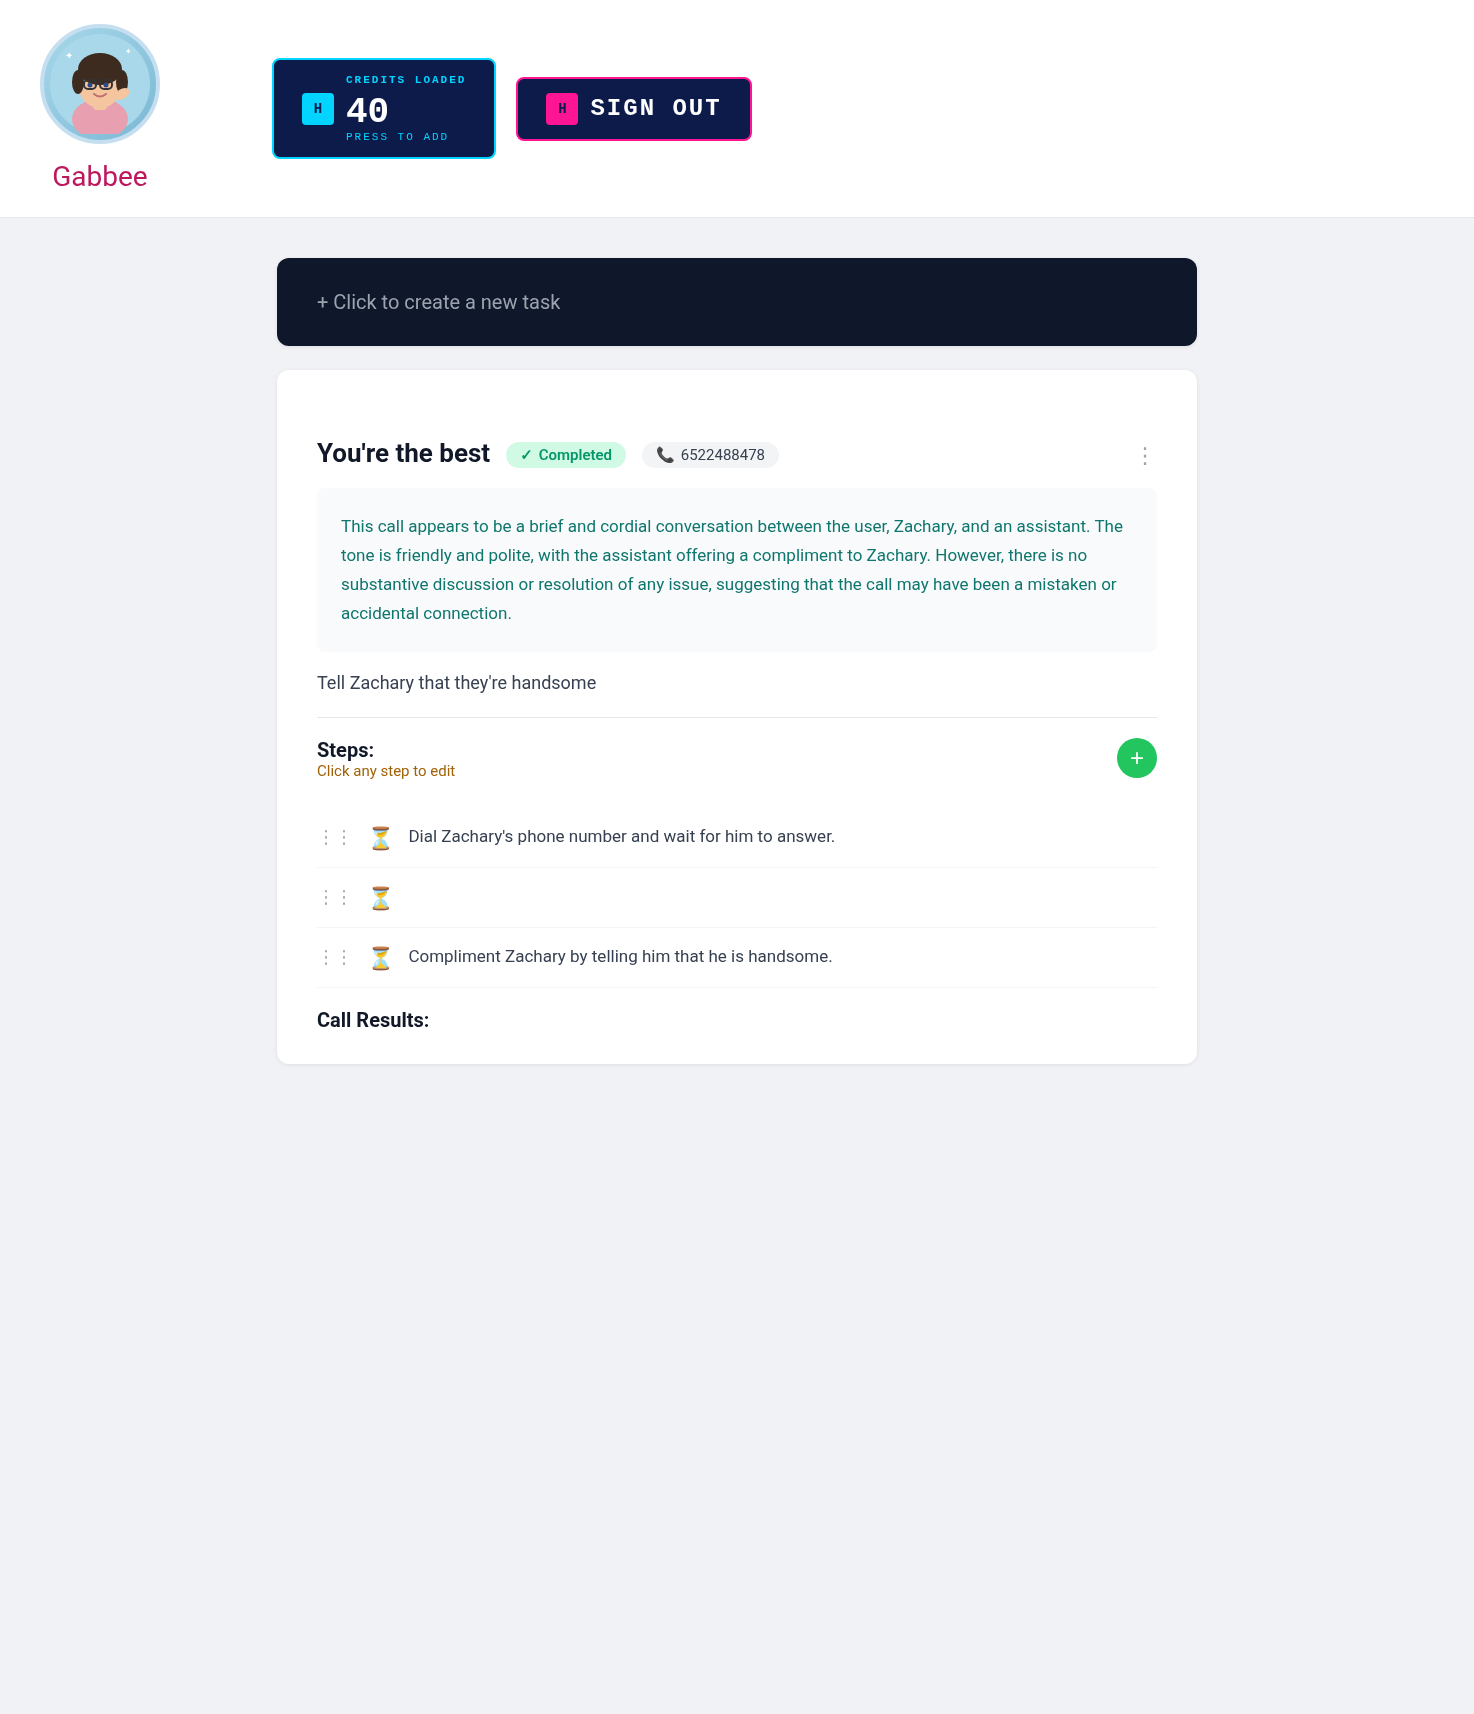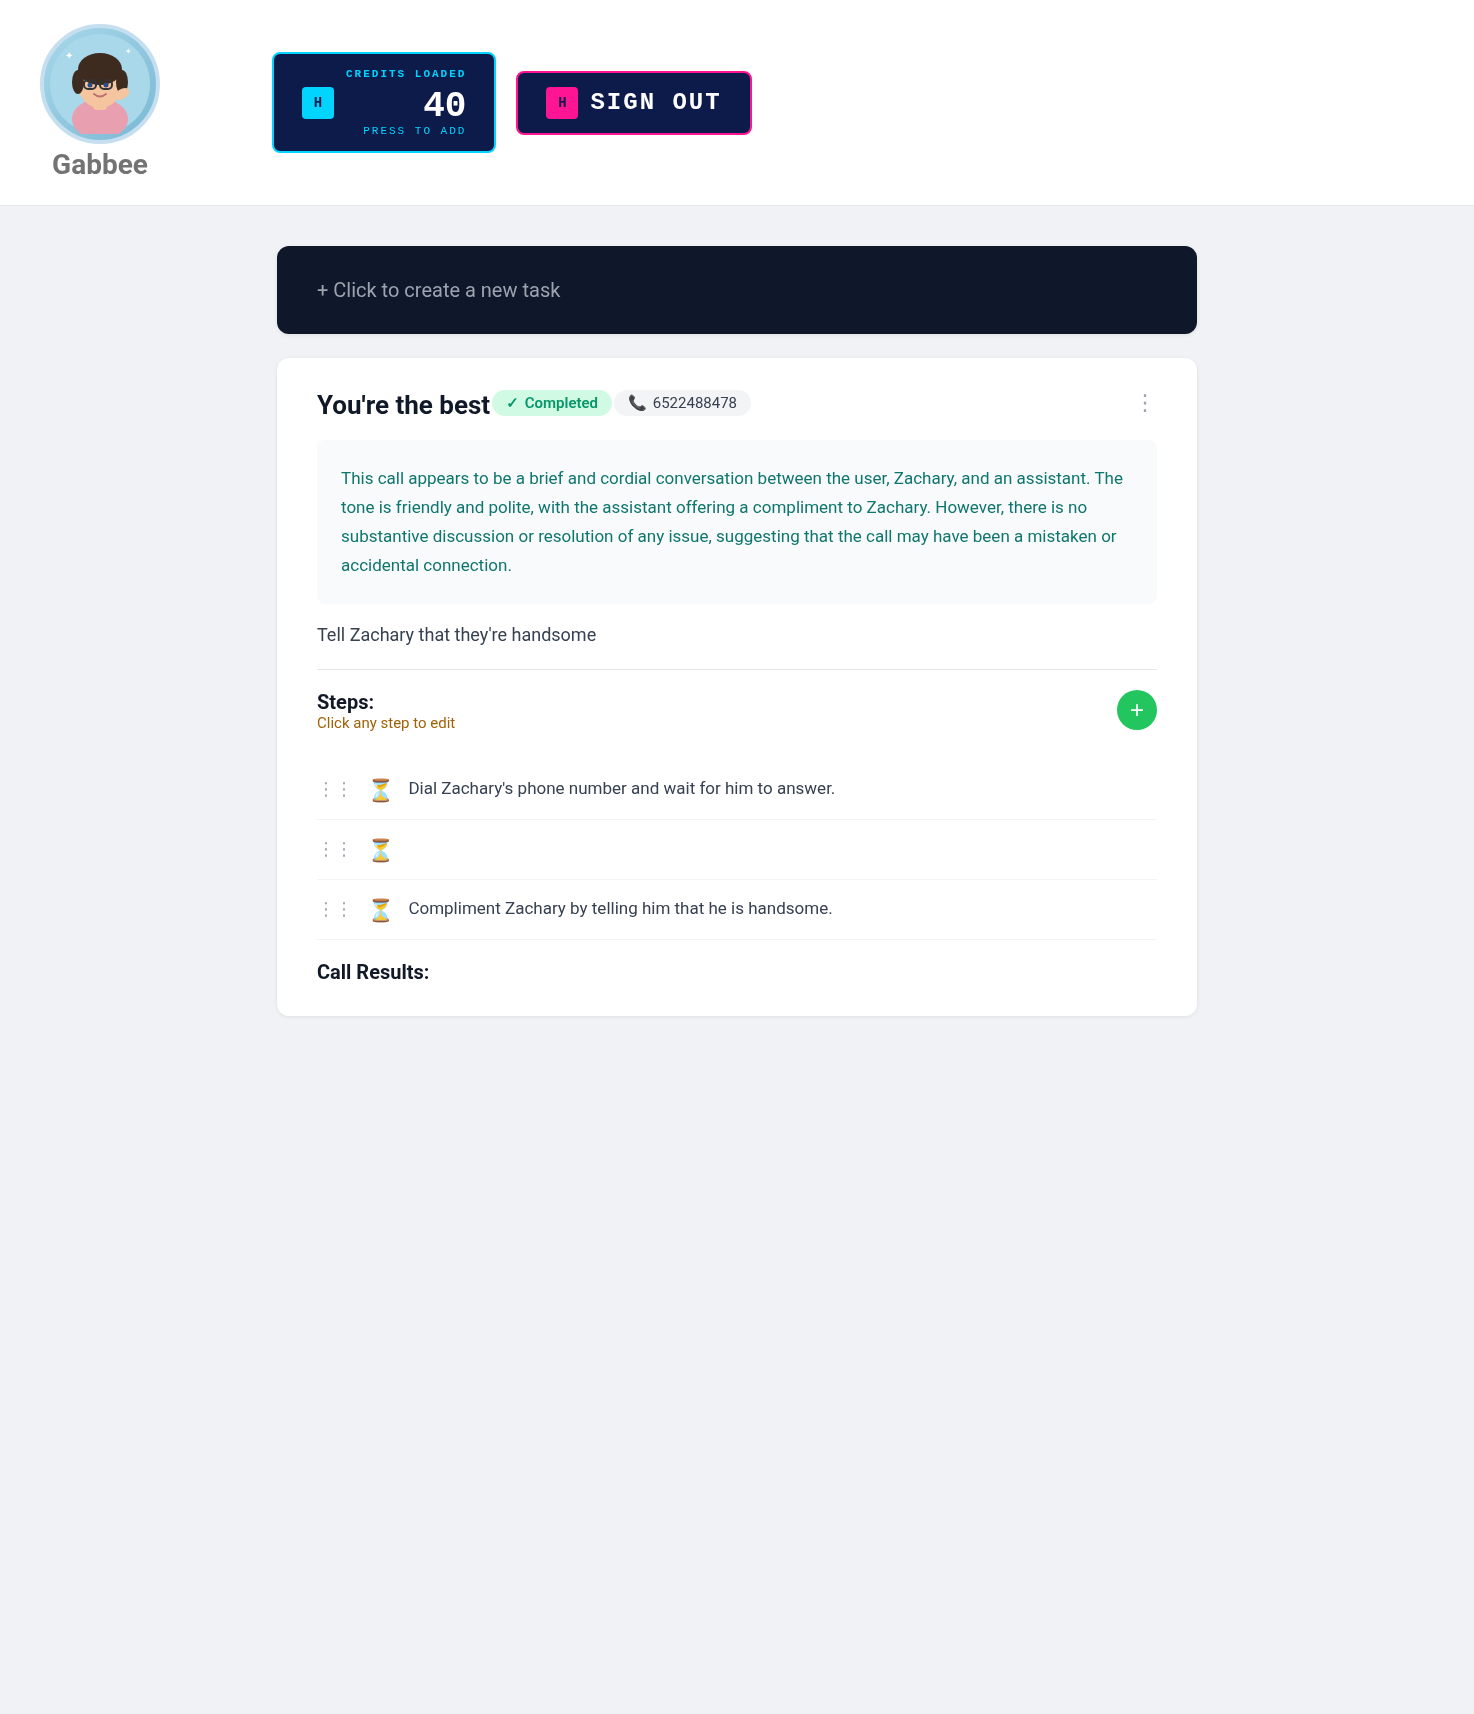--- a/index.html
+++ b/index.html
@@ -36,23 +36,23 @@
       border: 4px solid #c5dff0;
     }
 
     .avatar-illustration {
       width: 100px;
       height: 100px;
     }
 
     .user-name {
       font-size: 28px;
-      font-weight: 700;
-      color: #737373;
-      margin-top: 4px;
+      font-weight: 400;
+      color: #be185d;
+      margin-top: 16px;
     }
 
     .header-left {
       display: flex;
       flex-direction: column;
       align-items: center;
     }
 
     .header-center {
       flex: 1;
@@ -82,21 +82,20 @@
       justify-content: center;
       border-radius: 4px;
       font-weight: bold;
       color: #0d1b4b;
       font-size: 14px;
     }
 
     .credits-text {
       display: flex;
       flex-direction: column;
-      text-align: right;
     }
 
     .credits-label {
       font-size: 11px;
       color: #00d4ff;
       letter-spacing: 2px;
       font-weight: 600;
     }
 
     .credits-amount {
@@ -168,23 +167,24 @@
 
     .task-card {
       background: #ffffff;
       border-radius: 12px;
       padding: 32px 40px;
       box-shadow: 0 1px 4px rgba(0,0,0,0.08);
     }
 
     .task-header {
       display: flex;
-      align-items: flex-start;
-      gap: 2px;
+      align-items: flex-end;
+      gap: 16px;
       margin-bottom: 20px;
+      margin-top: 36px;
     }
 
     .task-title {
       font-size: 26px;
       font-weight: 700;
       color: #111827;
     }
 
     .completed-badge {
       background-color: #d1fae5;

